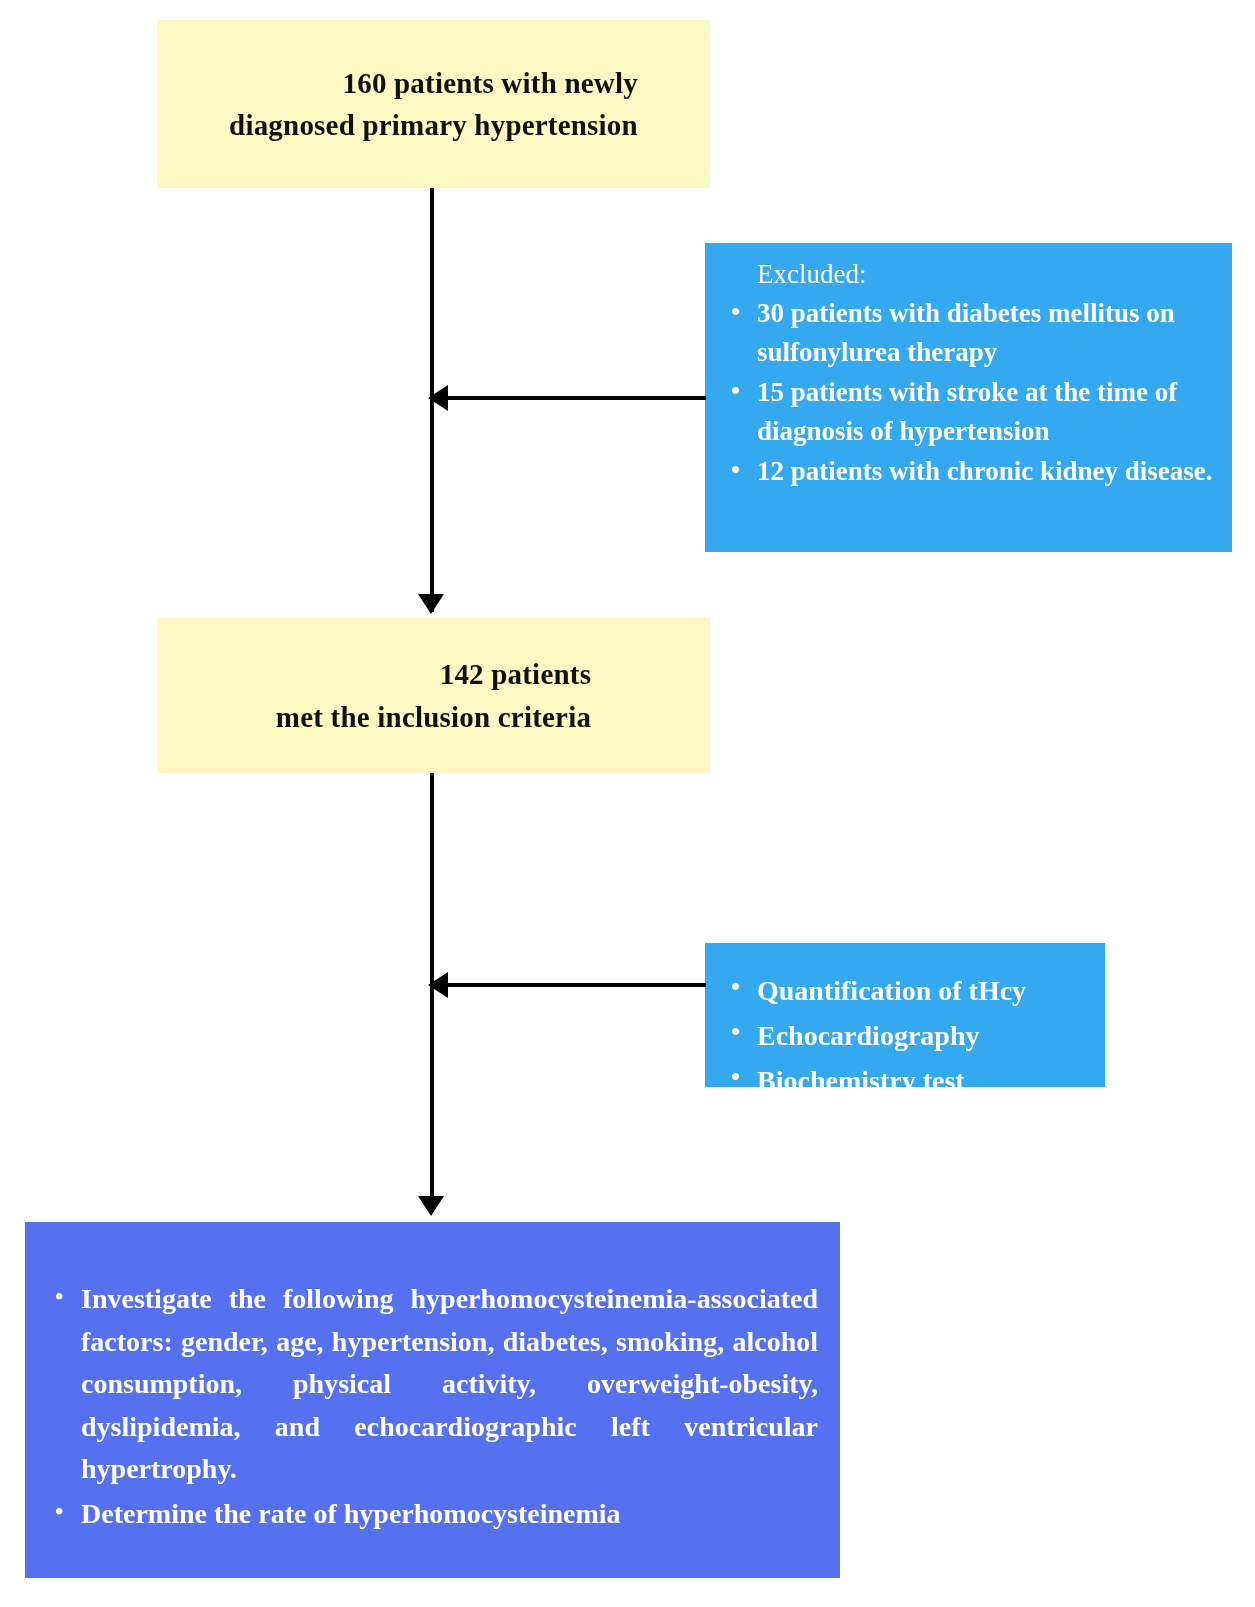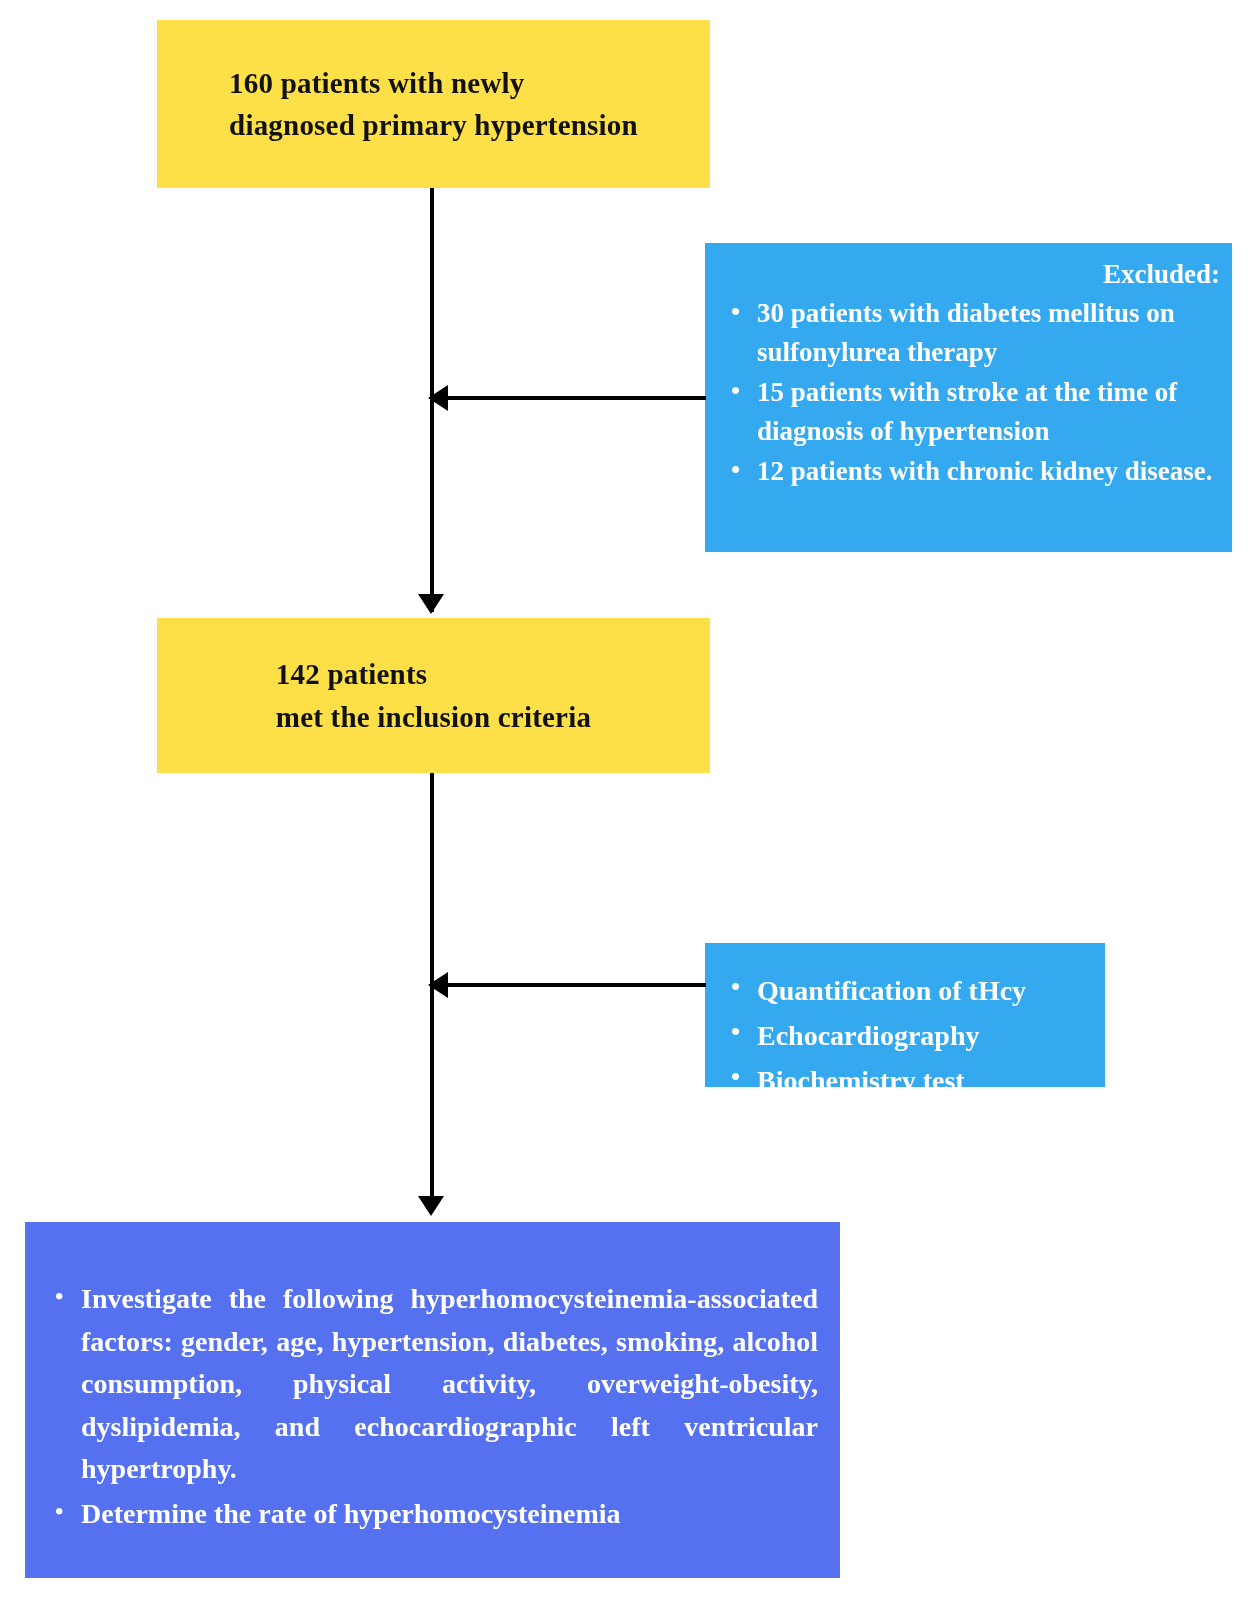--- a/index.html
+++ b/index.html
@@ -18,49 +18,48 @@
     background: #ffffff;
     overflow: hidden;
   }
 
   
   .box {
     position: absolute;
     box-sizing: border-box;
   }
   .box-gray {
-    background: #fde047;
+    background: #fef9c3;
     color: #111111;
     display: flex;
     align-items: center;
     justify-content: center;
-    text-align: left;
+    text-align: right;
   }
   .box-gray .box-text {
     font-weight: bold;
     font-size: 29px;
     line-height: 1.45;
     letter-spacing: 0.2px;
   }
   .box-lightblue {
     background: #35a9ef;
     color: #ffffff;
   }
   .box-indigo {
     background: #5571f0;
     color: #ffffff;
   }
 
   
   .lead-label {
-    font-weight: bold;
+    font-weight: normal;
     font-size: 27px;
     line-height: 1.3;
     margin: 0 0 2px 34px;
-    text-align: right;
   }
   ul.bullets {
     list-style: none;
     margin: 0;
     padding: 0;
   }
   ul.bullets > li {
     position: relative;
     font-weight: bold;
     font-size: 27px;

